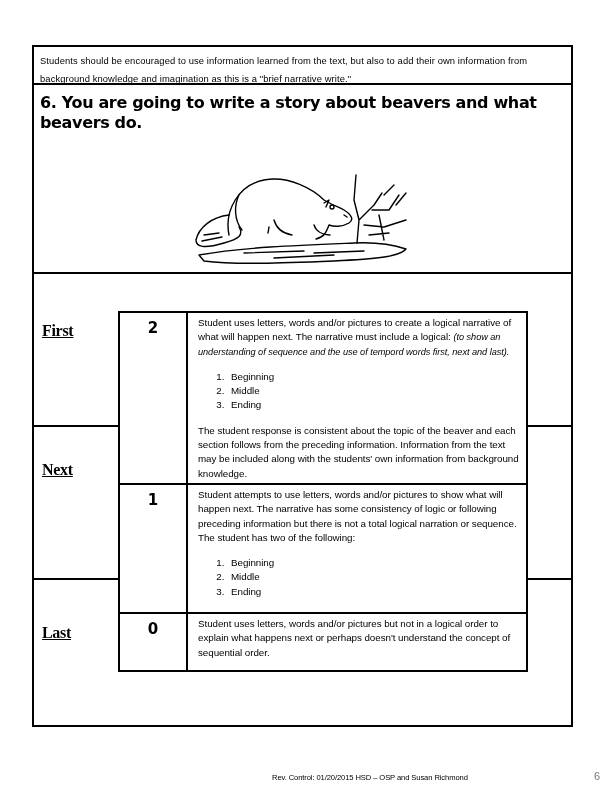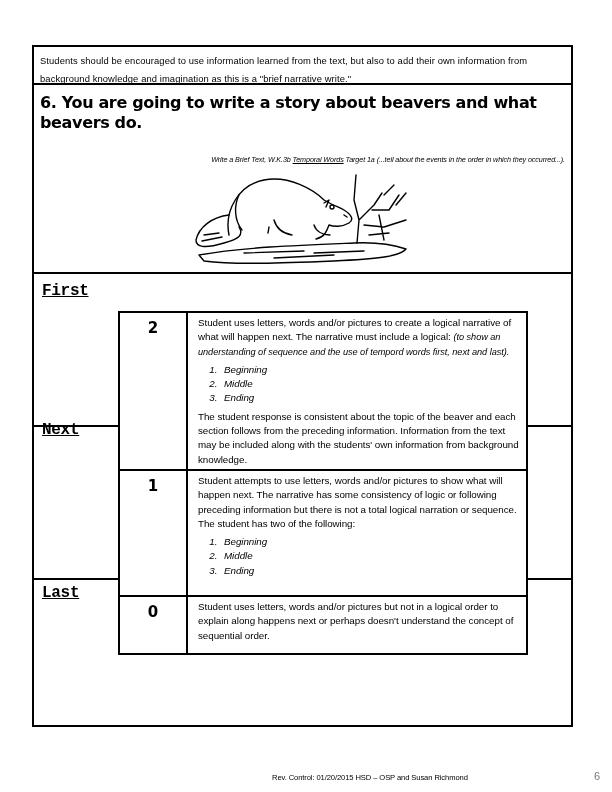--- a/index.html
+++ b/index.html
@@ -21,48 +21,45 @@
     .prompt-q .num { display: inline-block; }
     .prompt-q .rest { display: block; padding-left: 32px; margin-top: 0; }
     .prompt-q .first-line { display: block; }
     .standard { position: absolute; right: 6px; top: 70px; font-size: 7.2px;
                 font-style: italic; white-space: nowrap; letter-spacing: -0.1px; }
     .standard u { text-decoration: underline; }
     .beaver { position: absolute; left: 150px; top: 80px; width: 230px; height: 105px; }
 
     .sections { position: absolute; left: 0; top: 227px; width: 100%; }
     .sec-label { position: absolute; left: 8px; font-weight: bold; font-size: 16px;
-                 text-decoration: underline; font-family: Liberation Mono, monospace; letter-spacing: -0.3px; }
+                 text-decoration: underline; font-family: Liberation Serif, serif; letter-spacing: -0.3px; margin-top: 40px; }
     .sec-line { position: absolute; left: 0; width: 100%; height: 0; border-top: 2px solid #000; }
 
     .rubric { position: absolute; left: 118px; top: 311px; width: 410px;
               border: 2px solid #000; border-collapse: collapse; background: #fff; }
     .rubric td { border: 2px solid #000; vertical-align: top; padding: 0; }
     .rubric .score { width: 66px; text-align: center; font-weight: bold; font-size: 15px;
                      font-family: "DejaVu Sans", sans-serif; padding-top: 6px; }
     .rubric .desc { font-size: 9.8px; line-height: 14.3px; padding: 3px 6px 2px 10px; letter-spacing: -0.05px; }
     .rubric .desc .it { font-style: italic; font-size: 9.2px; }
-    .rubric .desc ol { margin: 4px; padding-left: 18px; font-style: italic; }
+    .rubric .desc ol { margin: 11px; padding-left: 18px; }
     .rubric .desc ol li { padding-left: 4px; }
 
     .footer { position: absolute; left: 272px; top: 773px; font-size: 7.6px; letter-spacing: -0.1px; }
     .page-num { position: absolute; left: 594px; top: 770px; font-size: 11px; color: #777; }
   </style>
 </head>
 <body>
 
 <div class="page-box">
   <div class="note">Students should be encouraged to use information learned from the text, but also to add their own information from background knowledge and imagination as this is a "brief narrative write."</div>
 
   <div class="prompt">
     <div class="prompt-q">
       <span class="first-line"><span class="num">6.</span> <span>You are going to write a story about beavers and what beavers do.</span></span>
-    </div>
-    <div class="standard">
-      <span>Write a Brief Text, W.K.3b </span><u>Temporal Words</u><span> Target 1a  (...tell about the events in the order in which they occurred...).</span>
     </div>
     <svg class="beaver" viewBox="0 0 230 105" fill="none" stroke="#000" stroke-width="1.4" stroke-linecap="round" stroke-linejoin="round">
 
       <path d="M45 70 C40 45 55 20 80 15 C105 10 130 25 140 35 C148 40 155 42 160 45 C168 50 170 55 165 58 C158 62 150 62 145 60 C142 68 140 72 132 74"></path>
       <path d="M55 30 C50 40 50 55 58 65"></path>
 
       <circle cx="148" cy="42" r="2"></circle>
       <path d="M140 38 L145 35 L142 42"></path>
       <path d="M160 50 L163 52"></path>
 
@@ -109,19 +106,19 @@
       <span>Student attempts to use letters, words and/or pictures to show what will happen next.  The narrative has some consistency of logic or following preceding information but there is not a total logical narration or sequence. The student has two of the following:</span>
       <ol>
         <li>Beginning</li>
         <li>Middle</li>
         <li>Ending</li>
       </ol>
     </td>
   </tr>
   <tr>
     <td class="score" style="height:50px">0</td>
-    <td class="desc">Student uses letters, words and/or pictures but not in a logical order to explain along happens next or perhaps doesn't understand the concept of sequential order.</td>
+    <td class="desc">Student uses letters, words and/or pictures but not in a logical order to explain what happens next or perhaps doesn't understand the concept of sequential order.</td>
   </tr>
 </tbody>
   </table>
 
 <div class="footer">Rev. Control: 01/20/2015 HSD – OSP and Susan Richmond</div>
 <div class="page-num">6</div>
 
 </body></html>

